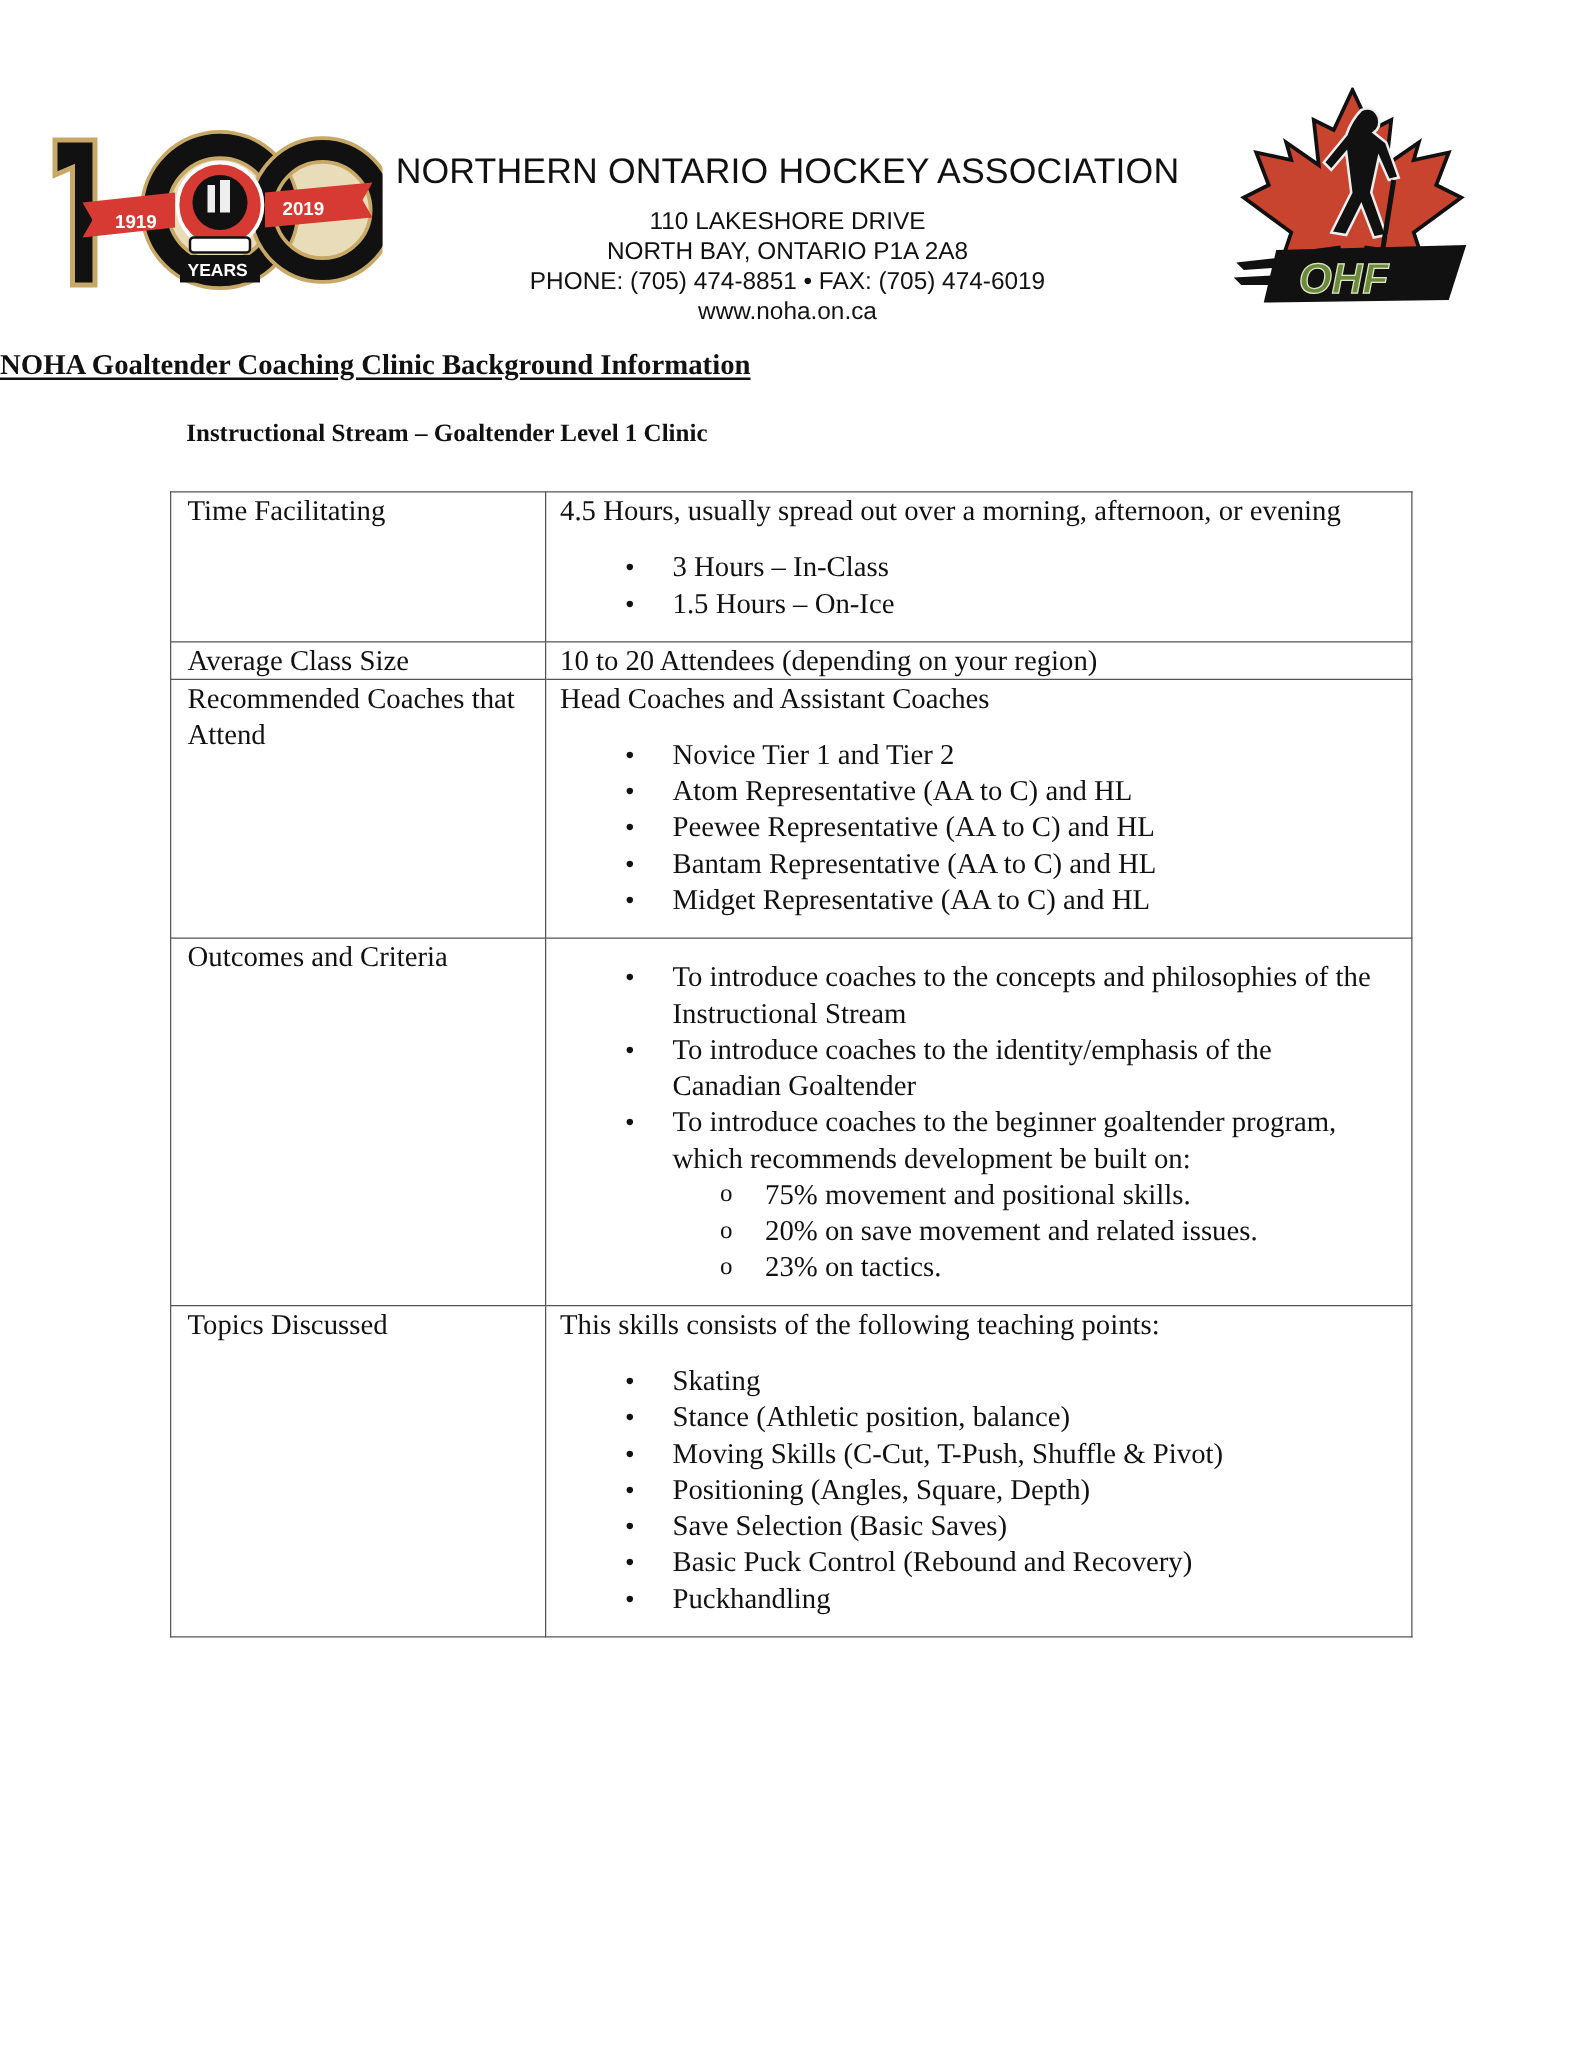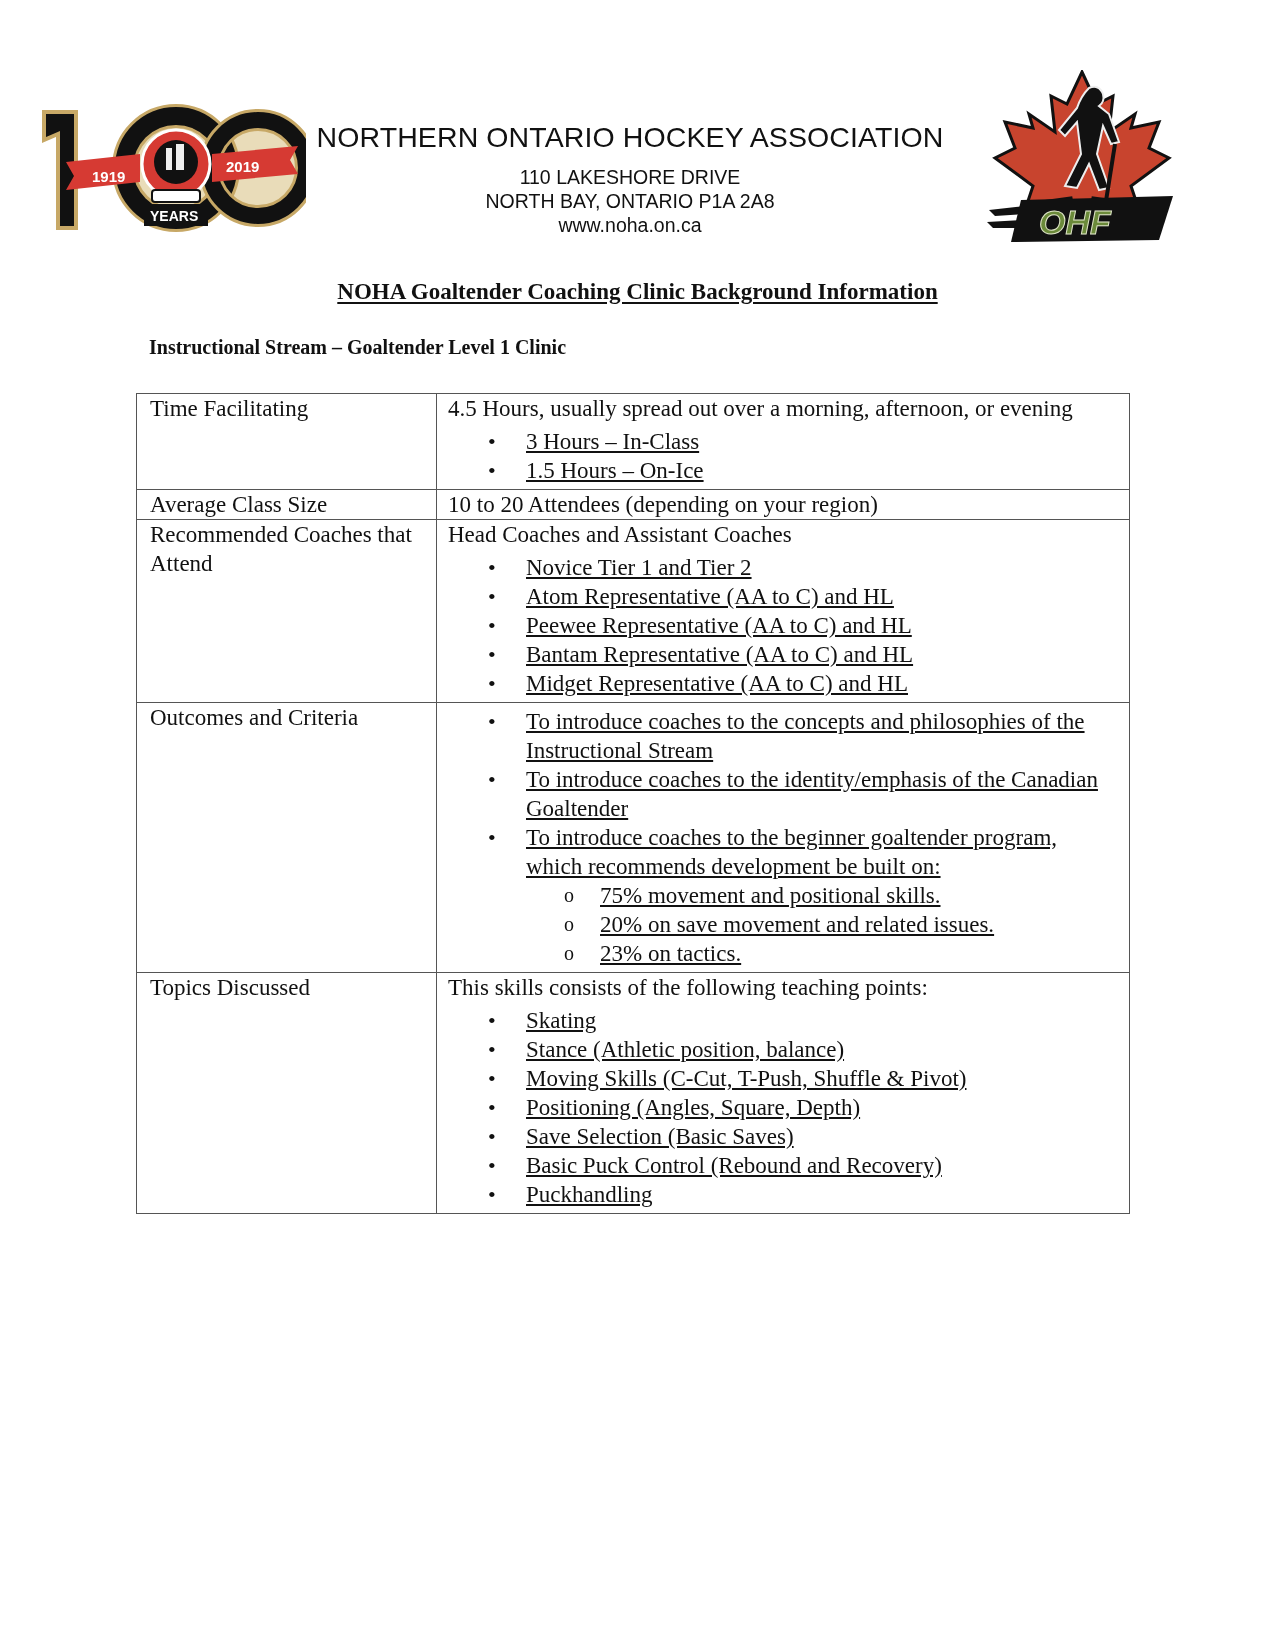--- a/index.html
+++ b/index.html
@@ -11,38 +11,38 @@
   .logo-right { position: absolute; left: 985px; top: 70px; width: 195px; height: 180px; }
 
   .letterhead {
     position: absolute; left: 300px; top: 104px; width: 660px; text-align: center;
     font-family: "Liberation Sans", "DejaVu Sans", sans-serif;
   }
   .org-name { font-size: 28.5px; letter-spacing: 0.1px; line-height: 34px; margin-bottom: 11px; margin-top: 16px; }
   .addr-line { font-size: 19.5px; line-height: 24px; }
 
   .doc-title {
-    position: absolute; left: 0; width: 1275px; top: 279px; text-align: center;
+    position: absolute; left: 0; width: 1275px; top: 279px; text-align: left;
     font-weight: bold; font-size: 23px; text-decoration: underline; text-underline-offset: 3px;
   }
   .section-title {
     position: absolute; left: 149px; top: 336px;
     font-weight: bold; font-size: 20px;
   }
 
   table.info {
     position: absolute; left: 136px; top: 393px; width: 994px;
     border-collapse: collapse; font-size: 23px; line-height: 29px;
   }
   table.info td {
     border: 1.5px solid #555; vertical-align: top; padding: 0 16px; 
   }
   td.label { width: 270px; padding-left: 13px !important; }
   td.value { padding-left: 11px !important; }
-  ul.bullets { margin: 4px; padding: 0; list-style: none; text-decoration: underline; }
+  ul.bullets { margin: 16px; padding: 0; list-style: none; }
   ul.bullets > li { position: relative; padding-left: 74px; }
   ul.bullets > li::before {
     content: "\2022"; position: absolute; left: 36px; top: 0; font-size: 22px;
   }
   ul.sub { margin: 0; padding: 0; list-style: none; }
   ul.sub > li { position: relative; padding-left: 148px; margin-left: -74px; }
   ul.sub > li::before {
     content: "o"; position: absolute; left: 112px; top: 0; font-size: 20px;
   }
 </style>
@@ -76,20 +76,21 @@
 
     <rect x="108" y="104" width="64" height="22" fill="#111"></rect>
     <text x="114" y="121" font-family="Liberation Sans, sans-serif" font-weight="bold" font-size="14" fill="#fff">YEARS</text>
   </svg>
 </div>
 
 <div class="letterhead">
   <div class="org-name">NORTHERN ONTARIO HOCKEY ASSOCIATION</div>
   <div class="addr-line">110 LAKESHORE DRIVE</div>
   <div class="addr-line">NORTH BAY, ONTARIO P1A 2A8</div>
+  <div class="addr-line">PHONE: (705) 474-8851 • FAX: (705) 474-6019</div>
   <div class="addr-line">www.noha.on.ca</div>
 </div>
 
 <div class="logo-right">
   <svg width="195" height="180" viewBox="0 0 195 180">
 
     <path d="M97 2 L112 34 L128 26 L124 62 L150 44 L146 58 L174 52 L164 78 L184 88 L146 116 L152 134 L108 128 L104 150 L90 150 L86 128 L42 134 L48 116 L10 88 L30 78 L20 52 L48 58 L44 44 L70 62 L66 26 L82 34 Z" fill="#c8442e" stroke="#111" stroke-width="3"></path>
 
     <path d="M104 18 Q114 14 118 24 Q120 32 114 36 L124 44 L134 72 L126 74 L118 56 L112 84 L124 118 L114 120 L104 94 L92 118 L80 116 L96 84 L92 52 L80 66 L74 60 L92 38 Q96 26 104 18 Z" fill="#111" stroke="#eee" stroke-width="2"></path>
     <line x1="130" y1="74" x2="118" y2="150" stroke="#111" stroke-width="4"></line>

